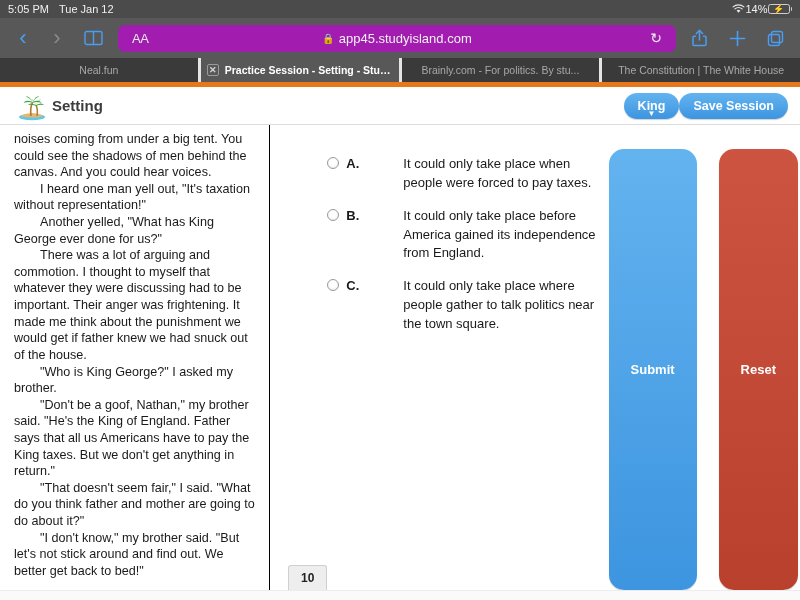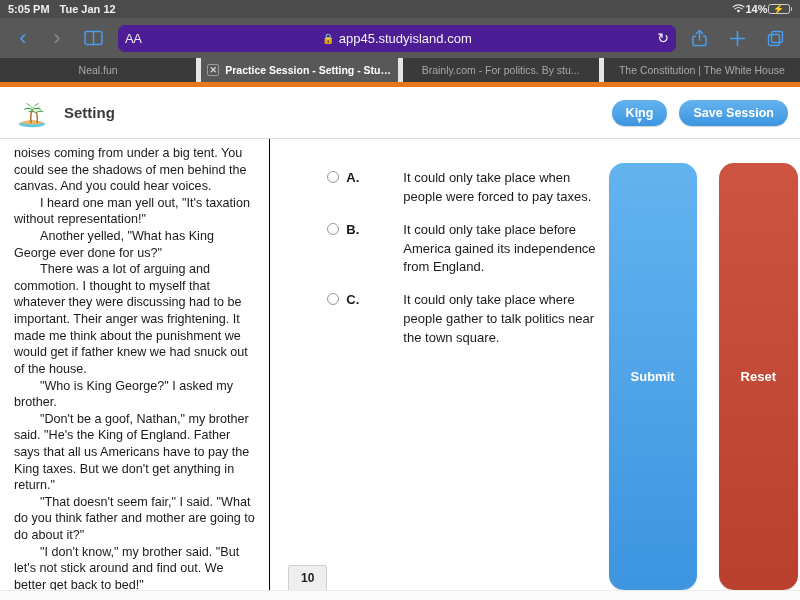--- a/index.html
+++ b/index.html
@@ -6,21 +6,21 @@
   html, body {
     width: 800px; height: 600px;
     font-family: "Liberation Sans", sans-serif;
     background: #fff; overflow: hidden;
   }
 
   
   .statusbar {
     height: 18px; background: #4b4b4b; color: #f0f0f0;
     display: flex; align-items: center; justify-content: space-between;
-    padding: 0 8px; font-size: 11px; font-weight: bold;
+    padding: 0 8px; font-size: 11px; font-weight: normal;
   }
   .status-left { display: flex; align-items: center; gap: 10px; }
   .status-right { display: flex; align-items: center; }
   .wifi-icon { display: inline-block; width: 13px; height: 10px; position: relative; }
   .wifi-icon svg { display:block; }
   .battery {
     display: inline-flex; align-items: center;
   }
   .batt-body {
     width: 22px; height: 10px; border: 1px solid #cfcfcf; border-radius: 2.5px;
@@ -39,61 +39,61 @@
     height: 40px; background: #585858;
     display: flex; align-items: center; padding: 0 10px; gap: 8px;
   }
   .nav-btn {
     width: 26px; height: 28px; display: flex; align-items: center; justify-content: center;
     color: #4a9df0; font-size: 22px; line-height: 1;
   }
   .nav-btn.disabled { color: #8a8a8a; }
   .book-icon { color: #4a9df0; margin-left: 2px; margin-right: 4px; }
   .urlbar {
-    flex: 1; height: 27px; background: #4c1d95; border-radius: 7px;
-    display: flex; align-items: center; position: relative; padding: 0 7px;
+    flex: 1; height: 27px; background: #a21caf; border-radius: 7px;
+    display: flex; align-items: center; position: relative; padding: 0 14px;
   }
   .aa { color: #e9e9e9; font-size: 13px; font-weight: 500; letter-spacing: -0.3px; }
   .url-center {
     position: absolute; left: 0; right: 0; text-align: center;
     color: #f2f2f2; font-size: 13px;
     display: flex; align-items: center; justify-content: center; gap: 4px;
     pointer-events: none;
   }
   .lock { font-size: 10px; }
   .reload { margin-left: auto; color: #efefef; font-size: 14px; z-index:2; }
   .tb-icon {
     width: 30px; height: 28px; display: flex; align-items: center; justify-content: center;
     color: #4a9df0;
   }
 
   
   .tabbar { height: 24px; background: #3a3a3a; display: flex; }
   .tab {
     flex: 1; display: flex; align-items: center; justify-content: center;
     gap: 6px; font-size: 10.5px; color: #a8a8a8;
-    border-right: 5px solid #e5e5e5; overflow: hidden; white-space: nowrap;
+    border-right: 3px solid #e5e5e5; overflow: hidden; white-space: nowrap;
     padding: 0 6px;
   }
   .tab:last-child { border-right: none; }
   .tab.active { background: #585858; color: #ffffff; font-weight: bold; }
   .tab-close {
     width: 12px; height: 12px; border: 1px solid #9b9b9b; border-radius: 2px;
     display: flex; align-items: center; justify-content: center;
     font-size: 9px; color: #d6d6d6; flex: 0 0 auto; line-height: 1;
   }
   .tab-label { overflow: hidden; text-overflow: ellipsis; }
 
   
   .page { height: 518px; display: flex; flex-direction: column; background:#fff; }
   .orange-bar { height: 5px; background: #e8761a; }
 
   .app-header {
-    height: 52px; background: #ffffff; display: flex; align-items: center;
-    padding: 0 12px; gap: 12px; border-bottom: 1px solid #dcdcdc;
+    height: 38px; background: #ffffff; display: flex; align-items: center;
+    padding: 0 12px; gap: 0; border-bottom: 1px solid #dcdcdc;
   }
   .logo { width: 40px; height: 32px; flex: 0 0 auto; }
   .app-title { font-size: 15px; color: #3c3c3c; font-weight: bold; flex: 1; }
   .btn-pill {
     border: none; border-radius: 14px; color: #fff; font-weight: bold;
     font-size: 12.5px; padding: 6px 14px; cursor: pointer;
     background: linear-gradient(#63b3ef, #3d95e0);
     box-shadow: 0 1px 1px rgba(0,0,0,.18);
     font-family: "Liberation Sans", sans-serif;
     position: relative;

